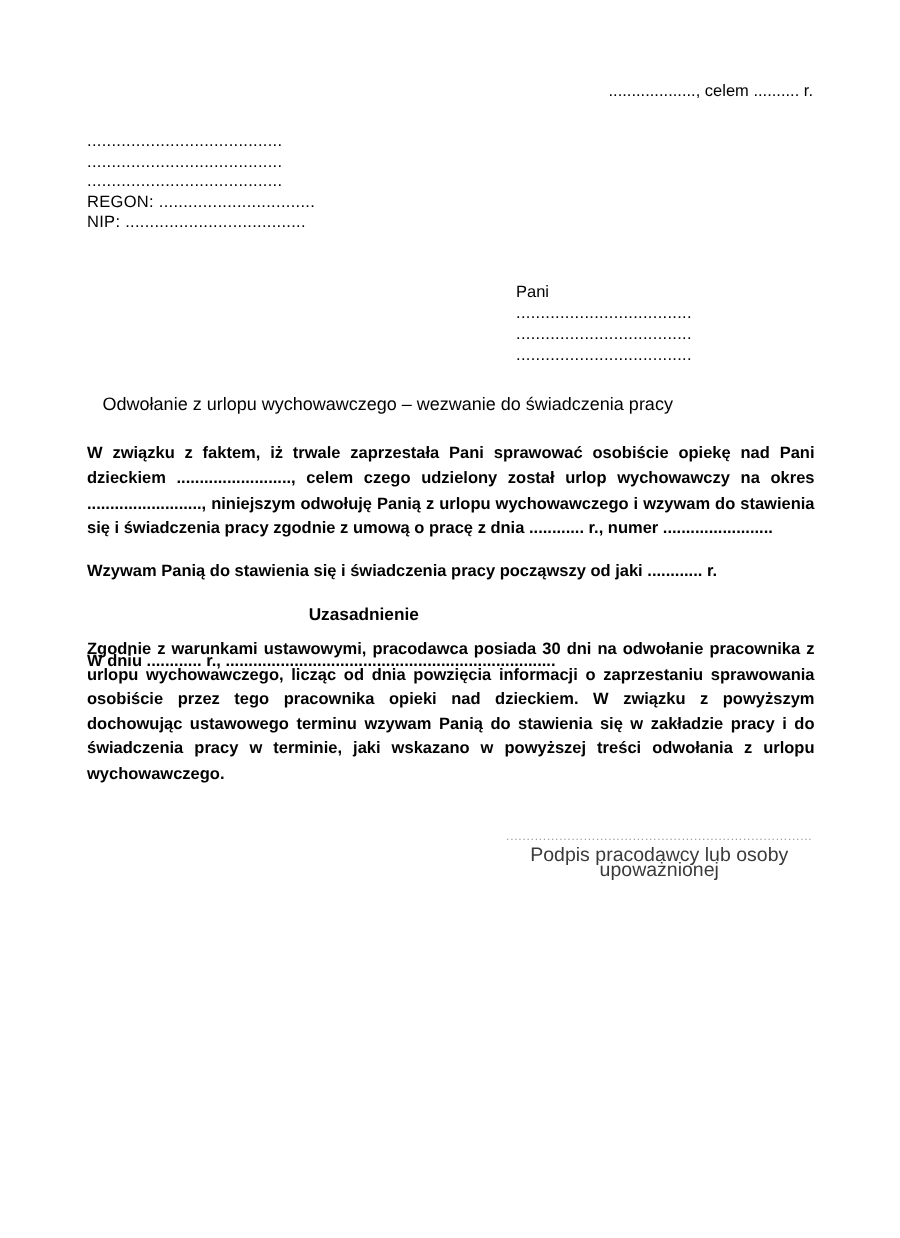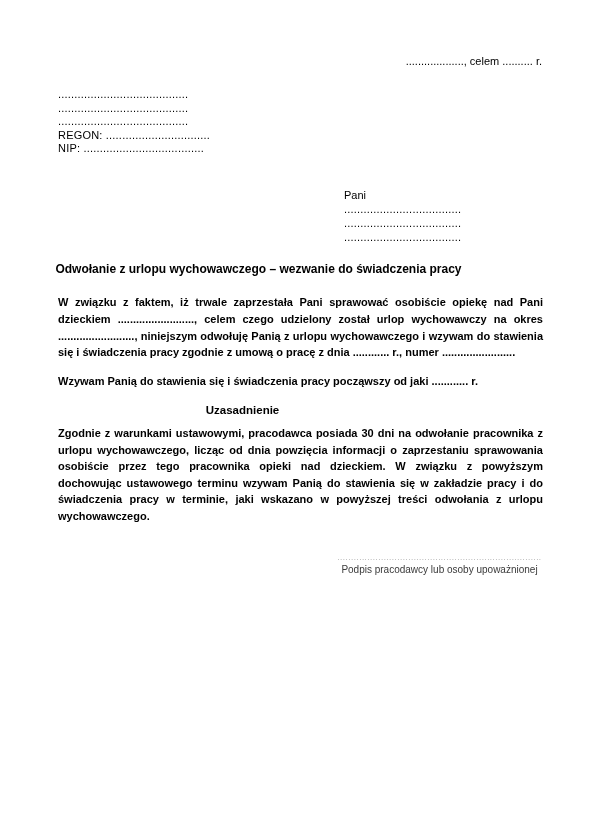--- a/index.html
+++ b/index.html
@@ -48,21 +48,21 @@
     letter-spacing: 0.2px;
   }
   .title {
     position: absolute;
     top: 262px;
     left: 0;
     width: 517px;
     margin: 0;
     text-align: center;
     font-size: 12px;
-    font-weight: bold;
+    font-weight: normal;
   }
   .para {
     position: absolute;
     left: 58px;
     width: 485px;
     margin: 0;
     font-size: 11px;
     line-height: 16.8px;
     font-weight: bold;
   }
@@ -93,21 +93,21 @@
   .sig-line {
     font-size: 8px;
     line-height: 10px;
     color: #9a9a9a;
     letter-spacing: 0.5px;
     white-space: nowrap;
     overflow: hidden;
   }
   .sig-caption {
     margin-top: 2px;
-    font-size: 10px;
+    font-size: 13px;
     line-height: 10px;
     color: #3a3a3a;
   }
 </style>
 </head>
 <body>
 
 <div class="page">
 
   <div class="date-line">..................., celem .......... r.</div>
@@ -128,20 +128,21 @@
   </div>
 
   <h1 class="title">Odwołanie z urlopu wychowawczego – wezwanie do świadczenia pracy</h1>
 
   <p class="para justify p1">W związku z faktem, iż trwale zaprzestała Pani sprawować osobiście opiekę nad Pani dzieckiem ........................., celem czego udzielony został urlop wychowawczy na okres ........................., niniejszym odwołuję Panią z urlopu wychowawczego i wzywam do stawienia się i świadczenia pracy zgodnie z umową o pracę z dnia ............ r., numer ........................</p>
 
   <p class="para p2">Wzywam Panią do stawienia się i świadczenia pracy począwszy od jaki ............ r.</p>
 
   <h2 class="subheading">Uzasadnienie</h2>
 
+  <p class="para p3">W dniu ............ r., ........................................................................</p>
 
   <p class="para justify p4">Zgodnie z warunkami ustawowymi, pracodawca posiada 30 dni na odwołanie pracownika z urlopu wychowawczego, licząc od dnia powzięcia informacji o zaprzestaniu sprawowania osobiście przez tego pracownika opieki nad dzieckiem. W związku z powyższym dochowując ustawowego terminu wzywam Panią do stawienia się w zakładzie pracy i do świadczenia pracy w terminie, jaki wskazano w powyższej treści odwołania z urlopu wychowawczego.</p>
 
   <div class="signature">
     <div class="sig-line">...........................................................................</div>
     <div class="sig-caption">Podpis pracodawcy lub osoby upoważnionej</div>
   </div>
 
 </div>
 

